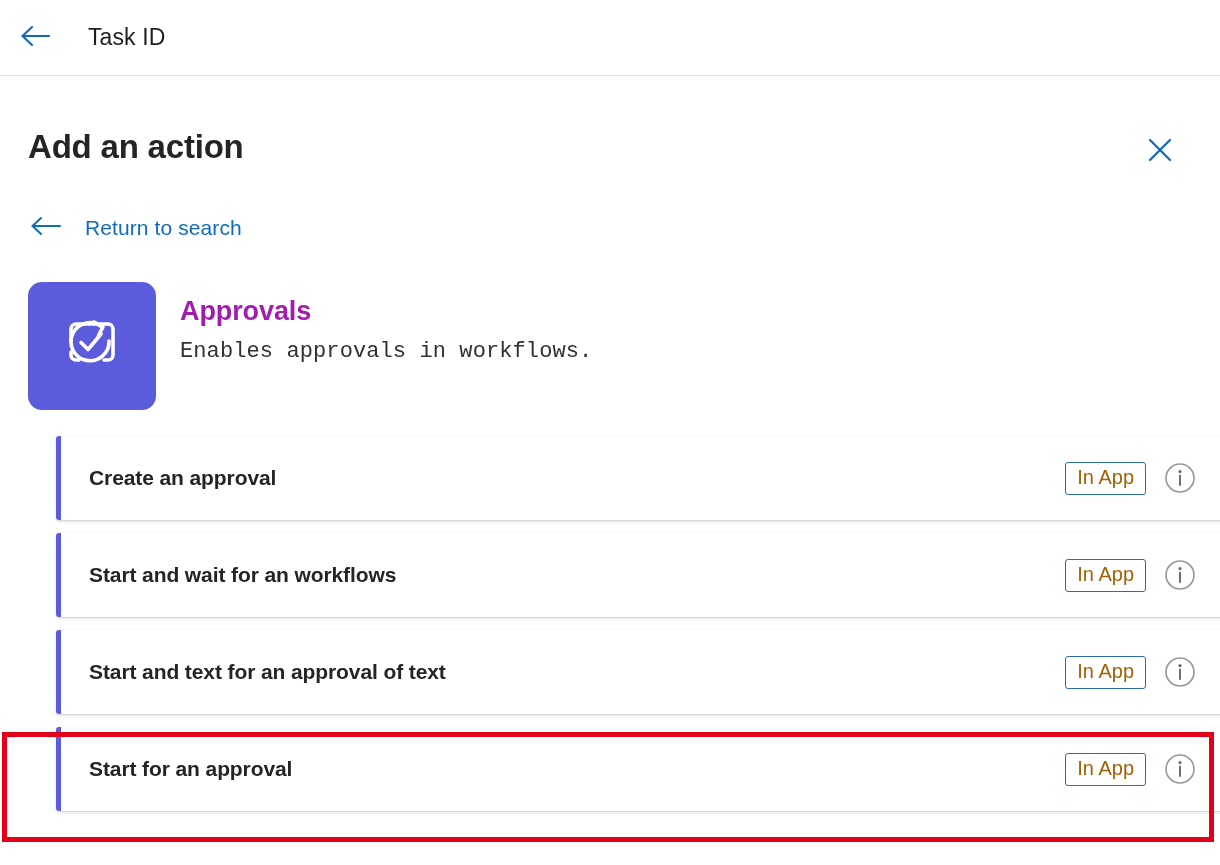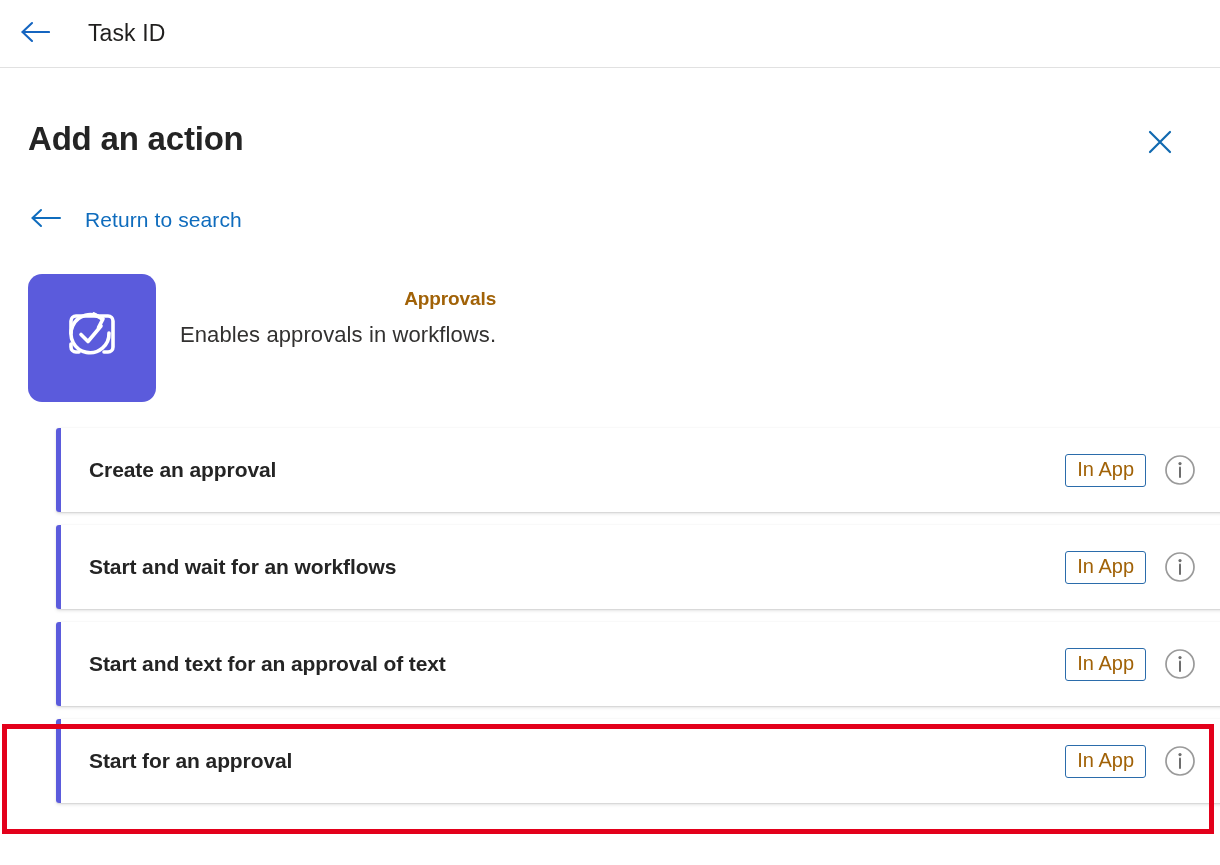--- a/index.html
+++ b/index.html
@@ -8,21 +8,21 @@
     width: 1220px;
     height: 865px;
     background: #f3f3f3;
     font-family: "Liberation Sans", sans-serif;
     overflow: hidden;
   }
 
   
   .topbar {
     position: relative;
-    height: 68px;
+    height: 76px;
     background: #ffffff;
     border-bottom: 1px solid #e1e1e1;
     display: flex;
     align-items: center;
     padding-left: 14px;
   }
   .back-arrow {
     width: 42px;
     height: 42px;
     display: flex;
@@ -97,31 +97,31 @@
     height: 128px;
     border-radius: 14px;
     background: #5b5bdc;
     display: flex;
     align-items: center;
     justify-content: center;
     flex: 0 0 auto;
   }
   .connector-text { padding-top: 14px; }
   .connector-name {
-    font-size: 19px;
+    font-size: 27px;
     font-weight: bold;
-    color: #a16207;
+    color: #a21caf;
     letter-spacing: -.1px;
-    text-align: right;
   }
   .connector-desc {
     font-size: 22px;
     color: #323130;
     margin-top: 12px;
     letter-spacing: .1px;
+    font-family: Liberation Mono, monospace;
   }
 
   
   .action-list {
     margin-top: 26px;
     margin-left: 4px;
     margin-right: 0;
     display: flex;
     flex-direction: column;
     gap: 13px;

